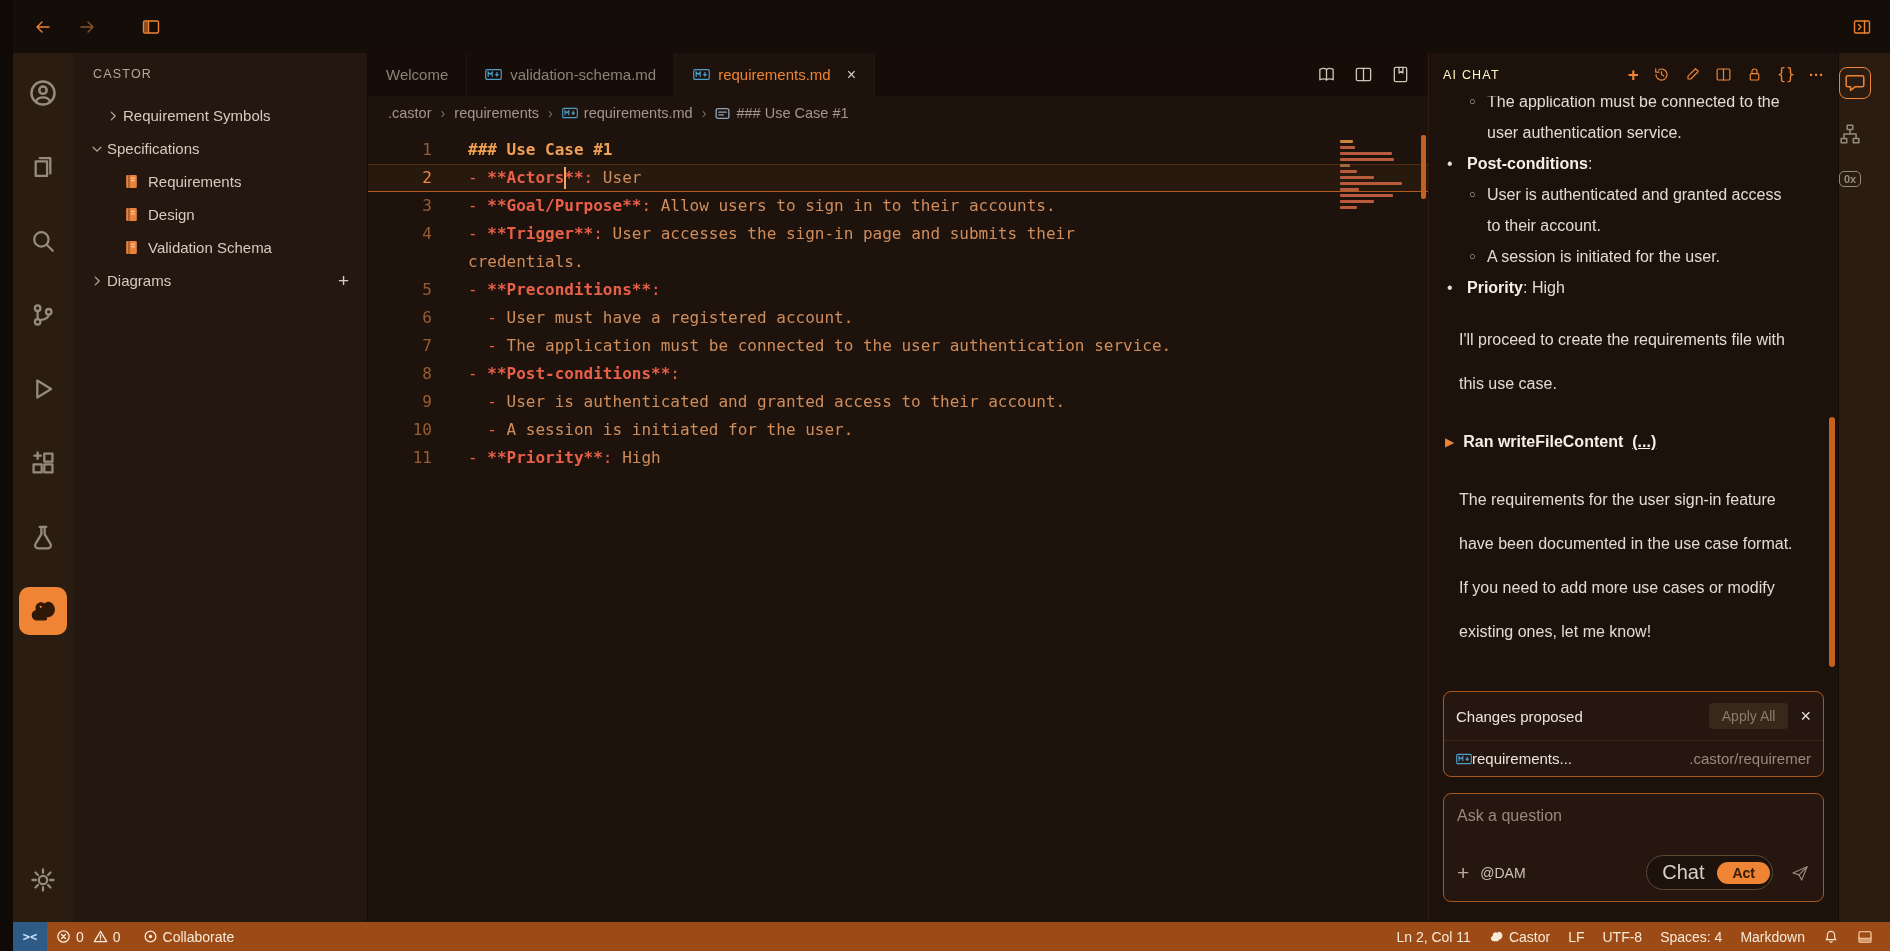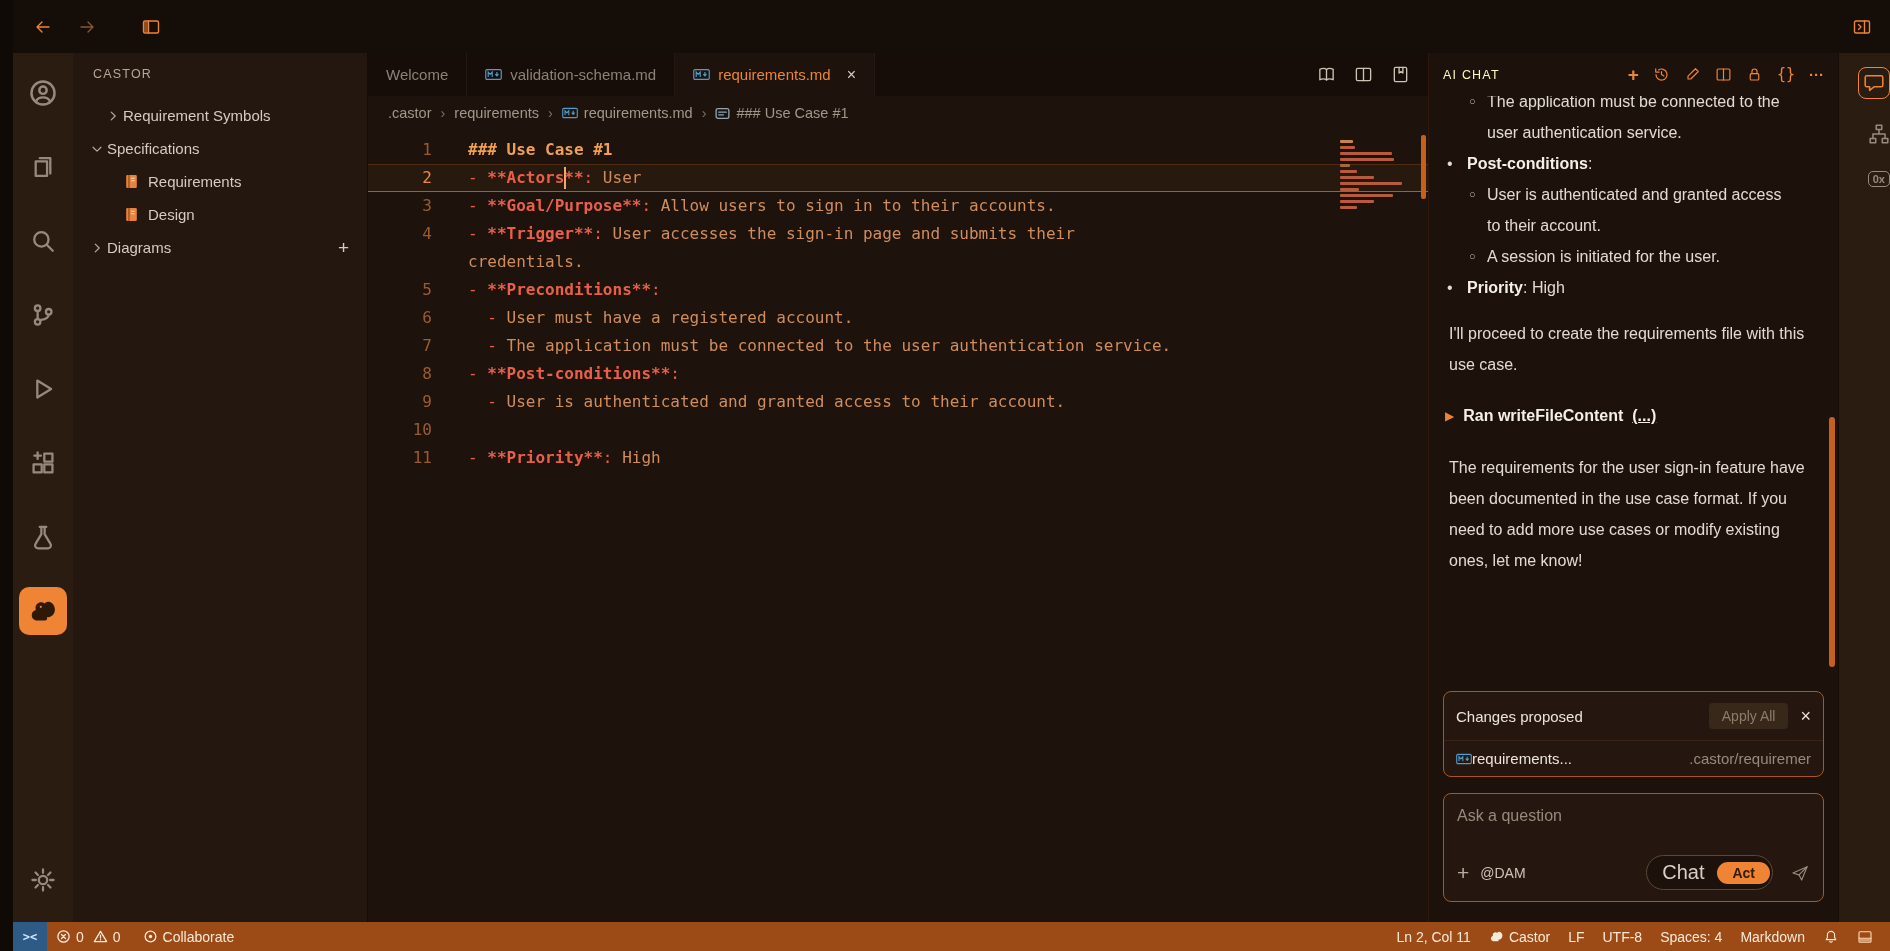--- a/index.html
+++ b/index.html
@@ -80,21 +80,21 @@
   .chat-header-icons{margin-left:auto;display:flex;align-items:center;gap:14px;color:var(--accent)}
   .glyph-ic{font-size:15px;line-height:1;color:var(--accent);font-weight:bold}
   .chat-body{flex:1;min-height:0;overflow:hidden;position:relative}
   .chat-messages{height:100%;overflow:hidden;font-size:16px;color:#e3dbd2;padding-top:0}
   .chat-bullet,.chat-sub{display:flex;line-height:31px;padding-right:52px}
   .chat-bullet{padding-left:18px}
   .chat-sub{padding-left:40px}
   .chat-bullet .marker{width:20px;flex:none}
   .chat-sub .marker{width:18px;flex:none;font-size:11px;color:#c4b8ab}
   .chat-bullet strong,.chat-tool strong{color:#f5efe8}
-  .chat-para{padding:0 26px 0 16px;margin:15px 4px;line-height:31px}
+  .chat-para{padding:0 26px 0 16px;margin:15px 14px;line-height:44px}
   .chat-sub.clipped{margin-top:-10px}
   .chat-tool{display:flex;align-items:center;gap:9px;margin:24px 16px;line-height:24px}
   .tool-arrow{color:var(--accent);font-size:12px}
   .tool-suffix{text-decoration:underline}
   .chat-scrollbar{position:absolute;right:3px;top:54%;height:42%;width:6px;background:#c4611e;border-radius:3px}
 
   .changes-card{margin:0 14px 16px;border:1px solid #a8581f;border-radius:8px;background:#251710;overflow:hidden;flex:none}
   .changes-head{display:flex;align-items:center;gap:12px;padding:11px 12px}
   .changes-title{flex:1;font-size:15px;color:#ece4da}
   .apply-all{background:#38281a;color:#8d7c6a;border:none;border-radius:4px;padding:5px 13px;font-size:14px;font-family:inherit}
@@ -107,21 +107,21 @@
   .ask-placeholder{color:#97897b;font-size:16px;margin-bottom:30px}
   .ask-row{display:flex;align-items:center;gap:11px}
   .ask-add{color:#b9ab9c;font-size:21px;line-height:1}
   .ask-mention{color:#cfc3b6;font-size:14px}
   .mode-toggle{margin-left:auto;display:flex;align-items:center;border:1px solid #5c4733;border-radius:999px;padding:2px;background:#1c120b}
   .mode-chat{padding:3px 13px;font-size:20px;color:#d8cfc5}
   .mode-act{padding:3px 15px;font-size:14px;font-weight:bold;color:#361b04;background:var(--accent);border-radius:999px}
   .send{color:#97897b;margin-left:6px}
 
   
-  .rightbar{width:52px;flex:none;background:var(--bg-activity);border-left:1px solid #140c07;display:flex;flex-direction:column;align-items:flex-end;padding-top:14px;gap:24px;color:#968a7e}
+  .rightbar{width:52px;flex:none;background:var(--bg-activity);border-left:1px solid #140c07;display:flex;flex-direction:column;align-items:flex-start;padding-top:14px;gap:24px;color:#968a7e}
   .rb-item.active{color:var(--accent);border:1.5px solid var(--accent);border-radius:8px;padding:4px}
   .hex-badge{border:1.5px solid currentColor;border-radius:5px;padding:1px 4px;font-size:11px;font-weight:bold}
 
   
   .statusbar{height:29px;background:#9c4a16;display:flex;align-items:center;font-size:14px;color:#f8ead9;flex:none;padding-right:8px}
   .remote{height:100%;width:34px;background:#2d5b86;color:#cfe6ff;display:flex;align-items:center;justify-content:center;font-family:"DejaVu Sans Mono",monospace;font-size:12px;font-weight:bold}
   .status-item{display:flex;align-items:center;gap:5px;padding:0 9px;height:100%}
   .sb-count{margin-right:4px}
   .sb-right{margin-left:auto;display:flex;align-items:center;height:100%}
 </style>
@@ -252,20 +252,30 @@
         <div class="tree-row file">
           <span class="f-icon">
               <svg width="17" height="17" viewBox="0 0 16 16">
                 <rect x="3" y="1.8" width="10" height="12.4" rx="1.2" fill="#e8823c"></rect>
                 <path d="M5.6 1.8v12.4" stroke="#8a4a1a" stroke-width="1.1"></path>
                 <path d="M7.5 5h3.5M7.5 7.3h3.5" stroke="#f9dcc0" stroke-width="1"></path>
               </svg>
             </span>
           <span>Design</span>
         </div>
+        <div class="tree-row file">
+          <span class="f-icon">
+              <svg width="17" height="17" viewBox="0 0 16 16">
+                <rect x="3" y="1.8" width="10" height="12.4" rx="1.2" fill="#e8823c"></rect>
+                <path d="M5.6 1.8v12.4" stroke="#8a4a1a" stroke-width="1.1"></path>
+                <path d="M7.5 5h3.5M7.5 7.3h3.5" stroke="#f9dcc0" stroke-width="1"></path>
+              </svg>
+            </span>
+          <span>Validation Schema</span>
+        </div>
         <div class="tree-row d0">
           <span class="twisty">
               <svg width="14" height="14" viewBox="0 0 16 16" class="ic">
                 <path d="M6 3.5L10.5 8 6 12.5"></path>
               </svg>
             </span>
           <span>Diagrams</span>
           <span class="tree-action">+</span>
         </div>
       </div>
@@ -387,20 +397,21 @@
             <div class="code-line">
               <span class="gutter">8</span>
               <span class="content"><span class="tok-punct">- </span><span class="tok-kw">**Post-conditions**</span><span class="tok-punct">:</span></span>
             </div>
             <div class="code-line">
               <span class="gutter">9</span>
               <span class="content"><span class="tok-punct">  - </span><span class="tok-text">User is authenticated and granted access to their account.</span></span>
             </div>
             <div class="code-line">
               <span class="gutter">10</span>
+              <span class="content"><span class="tok-punct">  - </span><span class="tok-text">A session is initiated for the user.</span></span>
             </div>
             <div class="code-line">
               <span class="gutter">11</span>
               <span class="content"><span class="tok-punct">- </span><span class="tok-kw">**Priority**</span><span class="tok-punct">:</span><span class="tok-text"> High</span></span>
             </div>
           </div>
         <div class="minimap">
             <div class="mini-line" style="width: 12.75px; background: rgb(201, 132, 67);"></div>
             <div class="mini-line" style="width: 15.3px; background: rgb(184, 90, 60);"></div>
             <div class="mini-line" style="width: 51.85px; background: rgb(184, 90, 60);"></div>

